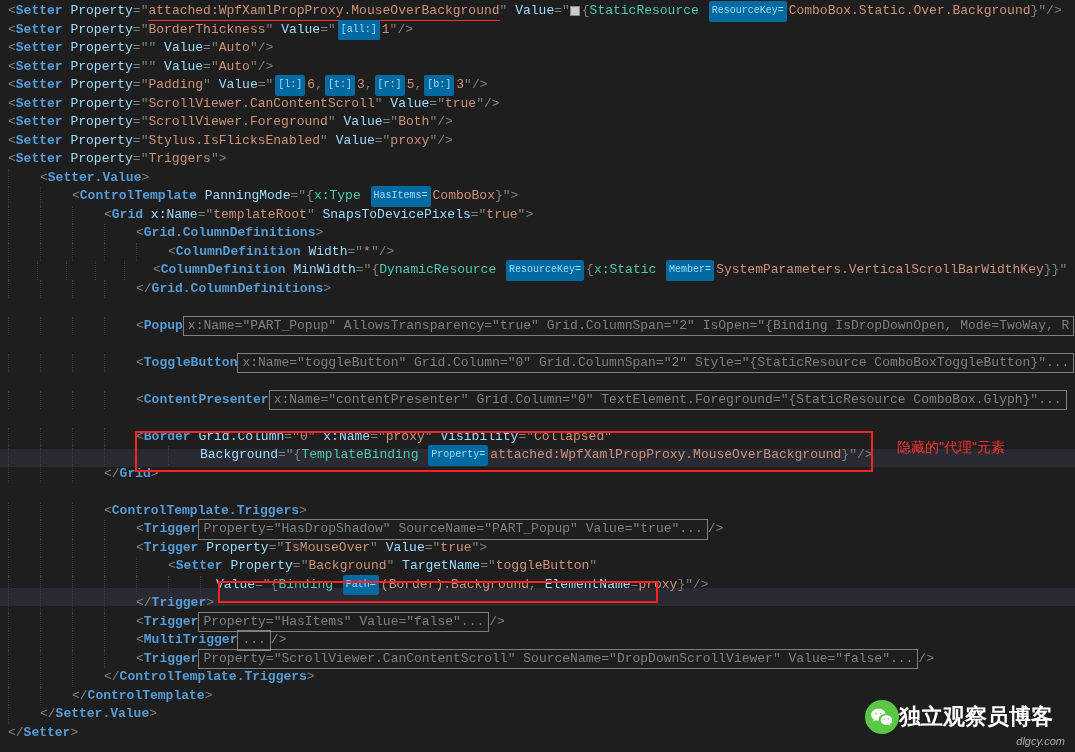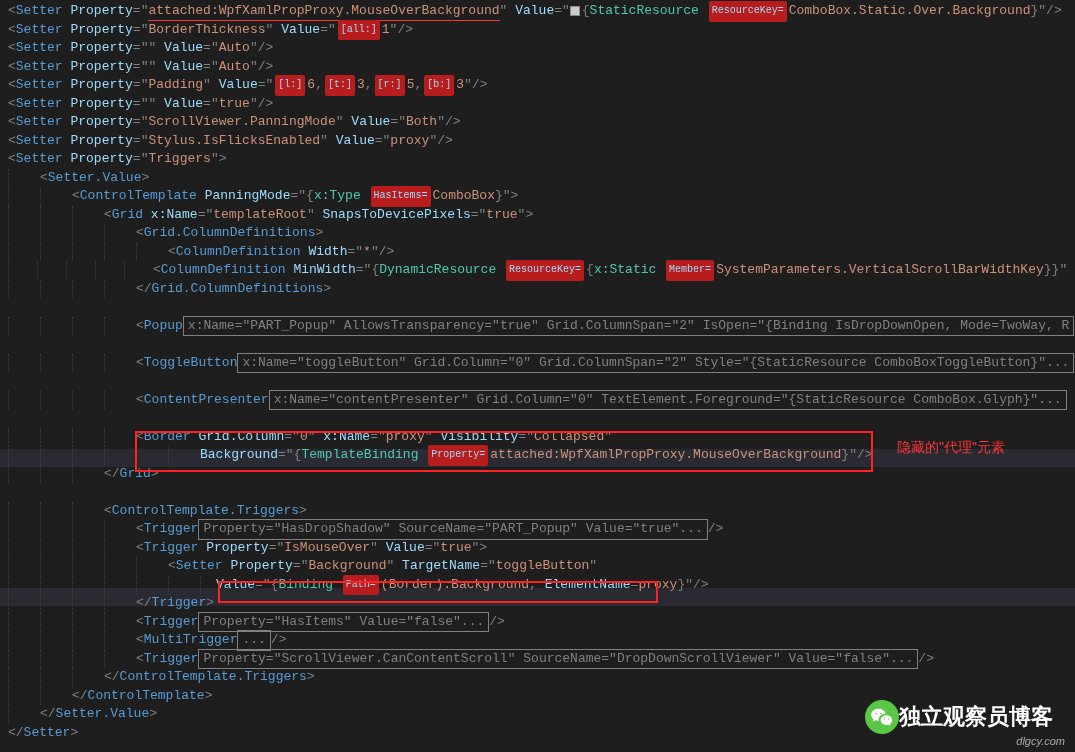--- a/index.html
+++ b/index.html
@@ -13,26 +13,26 @@
       overflow: hidden;
       width: 1075px;
       height: 752px;
       position: relative;
     }
     .code { padding: 2px 0 0 8px; }
     .line { height: 18.5px; display: flex; align-items: center; }
     .indent { display: inline-block; width: 32px; height: 100%; border-left: 1px dotted #404040; }
     .indent.half { width: 16px; }
     
-    .tag { color: #569cd6; }
+    .tag { color: #569cd6; font-weight: bold; }
     .attr { color: #9cdcfe; }
     .val { color: #ce9178; }
     .mk { color: #808080; }
     .ext { color: #4ec9b0; }
-    .badge { background: #b91c1c; color: #9cdcfe; font-size: 10px; padding: 1px 3px; border-radius: 2px; margin: 0 2px; }
+    .badge { background: #0369a1; color: #9cdcfe; font-size: 10px; padding: 1px 3px; border-radius: 2px; margin: 0 2px; }
     
     .under-red { border-bottom: 1px solid #ff3333; }
     .boxed { border: 1px solid #808080; padding: 0 4px; color: #808080; }
     
     .red-box-1 { position: absolute; border: 2px solid #ff2222; top: 431px; left: 135px; width: 738px; height: 41px; pointer-events: none; }
     .red-box-2 { position: absolute; border: 2px solid #ff2222; top: 581px; left: 218px; width: 440px; height: 22px; pointer-events: none; }
     .red-annot { position: absolute; color: #ff3333; font-size: 14px; font-family: "Microsoft YaHei", sans-serif; top: 438px; right: 70px; }
     
     .hl-line-1 { position: absolute; top: 449px; left: 0; width: 100%; height: 18px; background: #2a2a33; z-index: -1; }
     .hl-line-2 { position: absolute; top: 588px; left: 0; width: 100%; height: 18px; background: #2a2a33; z-index: -1; }
@@ -58,23 +58,23 @@
   <div class="line"><span class="mk">&lt;</span><span class="tag">Setter</span>&nbsp;<span class="attr">Property</span><span class="mk">=</span><span class="mk">"</span><span class="val under-red">attached:WpfXamlPropProxy.MouseOverBackground</span><span class="mk">"</span>&nbsp;<span class="attr">Value</span><span class="mk">="</span><span class="swatch"></span><span class="mk">{</span><span class="ext">StaticResource</span>&nbsp;<span class="badge">ResourceKey=</span><span class="val">ComboBox.Static.Over.Background</span><span class="mk">}"/&gt;</span></div>
 
   <div class="line"><span class="mk">&lt;</span><span class="tag">Setter</span>&nbsp;<span class="attr">Property</span><span class="mk">="</span><span class="val">BorderThickness</span><span class="mk">"</span>&nbsp;<span class="attr">Value</span><span class="mk">="</span><span class="badge">[all:]</span><span class="val">1</span><span class="mk">"/&gt;</span></div>
 
   <div class="line"><span class="mk">&lt;</span><span class="tag">Setter</span>&nbsp;<span class="attr">Property</span><span class="mk">="</span><span class="mk">"</span>&nbsp;<span class="attr">Value</span><span class="mk">="</span><span class="val">Auto</span><span class="mk">"/&gt;</span></div>
 
   <div class="line"><span class="mk">&lt;</span><span class="tag">Setter</span>&nbsp;<span class="attr">Property</span><span class="mk">="</span><span class="mk">"</span>&nbsp;<span class="attr">Value</span><span class="mk">="</span><span class="val">Auto</span><span class="mk">"/&gt;</span></div>
 
   <div class="line"><span class="mk">&lt;</span><span class="tag">Setter</span>&nbsp;<span class="attr">Property</span><span class="mk">="</span><span class="val">Padding</span><span class="mk">"</span>&nbsp;<span class="attr">Value</span><span class="mk">="</span><span class="badge">[l:]</span><span class="val">6</span><span class="mk">,</span><span class="badge">[t:]</span><span class="val">3</span><span class="mk">,</span><span class="badge">[r:]</span><span class="val">5</span><span class="mk">,</span><span class="badge">[b:]</span><span class="val">3</span><span class="mk">"/&gt;</span></div>
 
-  <div class="line"><span class="mk">&lt;</span><span class="tag">Setter</span>&nbsp;<span class="attr">Property</span><span class="mk">="</span><span class="mk">"</span>&nbsp;<span class="attr">Value</span><span class="mk">="</span><span class="val">true</span><span class="mk">"/&gt;</span></div>
-
-  <div class="line"><span class="mk">&lt;</span><span class="tag">Setter</span>&nbsp;<span class="attr">Property</span><span class="mk">="</span><span class="val">ScrollViewer.PanningMode</span><span class="mk">"</span>&nbsp;<span class="attr">Value</span><span class="mk">="</span><span class="val">Both</span><span class="mk">"/&gt;</span></div>
+  <div class="line"><span class="mk">&lt;</span><span class="tag">Setter</span>&nbsp;<span class="attr">Property</span><span class="mk">="</span><span class="val">ScrollViewer.CanContentScroll</span><span class="mk">"</span>&nbsp;<span class="attr">Value</span><span class="mk">="</span><span class="val">true</span><span class="mk">"/&gt;</span></div>
+
+  <div class="line"><span class="mk">&lt;</span><span class="tag">Setter</span>&nbsp;<span class="attr">Property</span><span class="mk">="</span><span class="val">ScrollViewer.Foreground</span><span class="mk">"</span>&nbsp;<span class="attr">Value</span><span class="mk">="</span><span class="val">Both</span><span class="mk">"/&gt;</span></div>
 
   <div class="line"><span class="mk">&lt;</span><span class="tag">Setter</span>&nbsp;<span class="attr">Property</span><span class="mk">="</span><span class="val">Stylus.IsFlicksEnabled</span><span class="mk">"</span>&nbsp;<span class="attr">Value</span><span class="mk">="</span><span class="val">proxy</span><span class="mk">"/&gt;</span></div>
 
   <div class="line"><span class="mk">&lt;</span><span class="tag">Setter</span>&nbsp;<span class="attr">Property</span><span class="mk">="</span><span class="val">Triggers</span><span class="mk">"&gt;</span></div>
 
   <div class="line">
       <span class="indent"></span>
       <span class="mk">&lt;</span>
       <span class="tag">Setter.Value</span>
       <span class="mk">&gt;</span>

